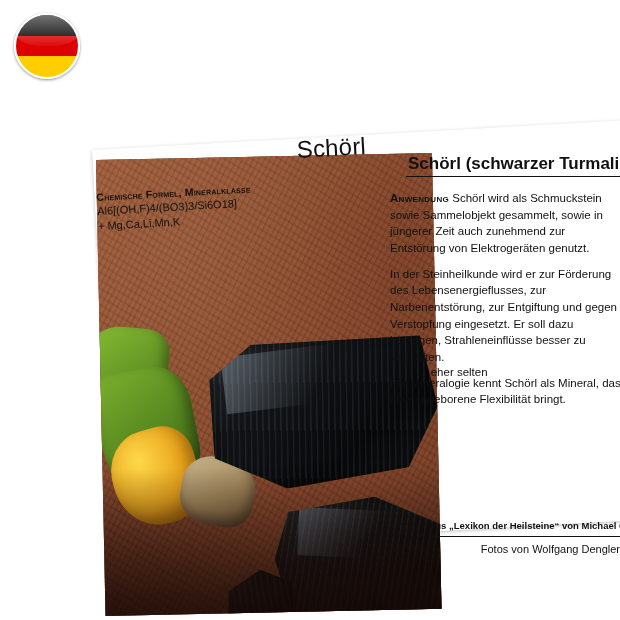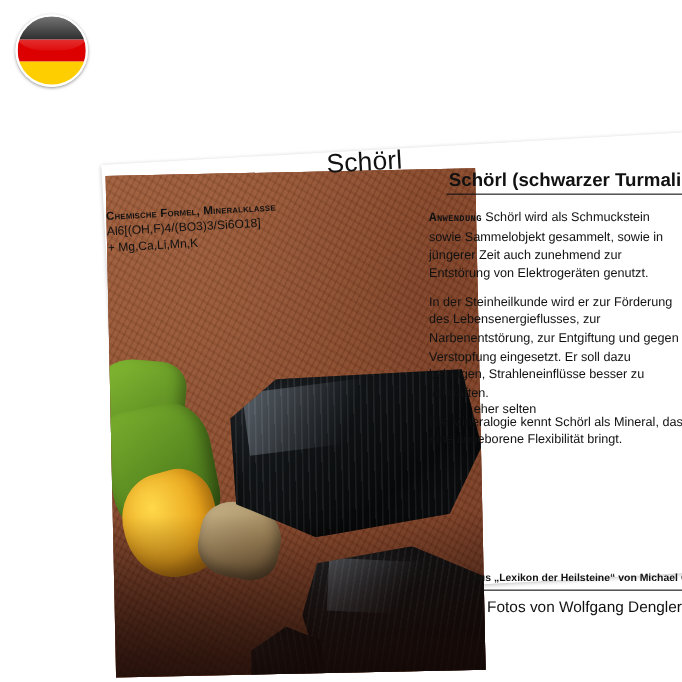--- a/index.html
+++ b/index.html
@@ -117,21 +117,21 @@
   .right-col {
     position: absolute;
     left: 390px;
     top: 190px;
     width: 232px;
     font-size: 11.5px;
     color: #111111;
     line-height: 1.45;
   }
   .right-col p { margin: 0 0 9px 0; }
-  .right-col .lbl { font-variant: small-caps; font-weight: bold; letter-spacing: 0.3px; font-family: Liberation Mono, monospace; }
+  .right-col .lbl { font-variant: small-caps; font-weight: bold; letter-spacing: 0.3px; }
 
   .rare-line {
     position: absolute;
     left: 416px;
     top: 366px;
     font-size: 11.5px;
     color: #111111;
   }
 
   .credit-rule {
@@ -149,21 +149,21 @@
     font-size: 9.5px;
     color: #111111;
     font-weight: bold;
     white-space: nowrap;
   }
   .credit-photo {
     position: absolute;
     left: 620px;
     top: 543px;
     transform: translateX(-100%);
-    font-size: 14px;
+    font-size: 11px;
     color: #111111;
     white-space: nowrap;
   }
 
   
   .photo {
     position: absolute;
     left: 96px;
     top: 160px;
     width: 336px;

